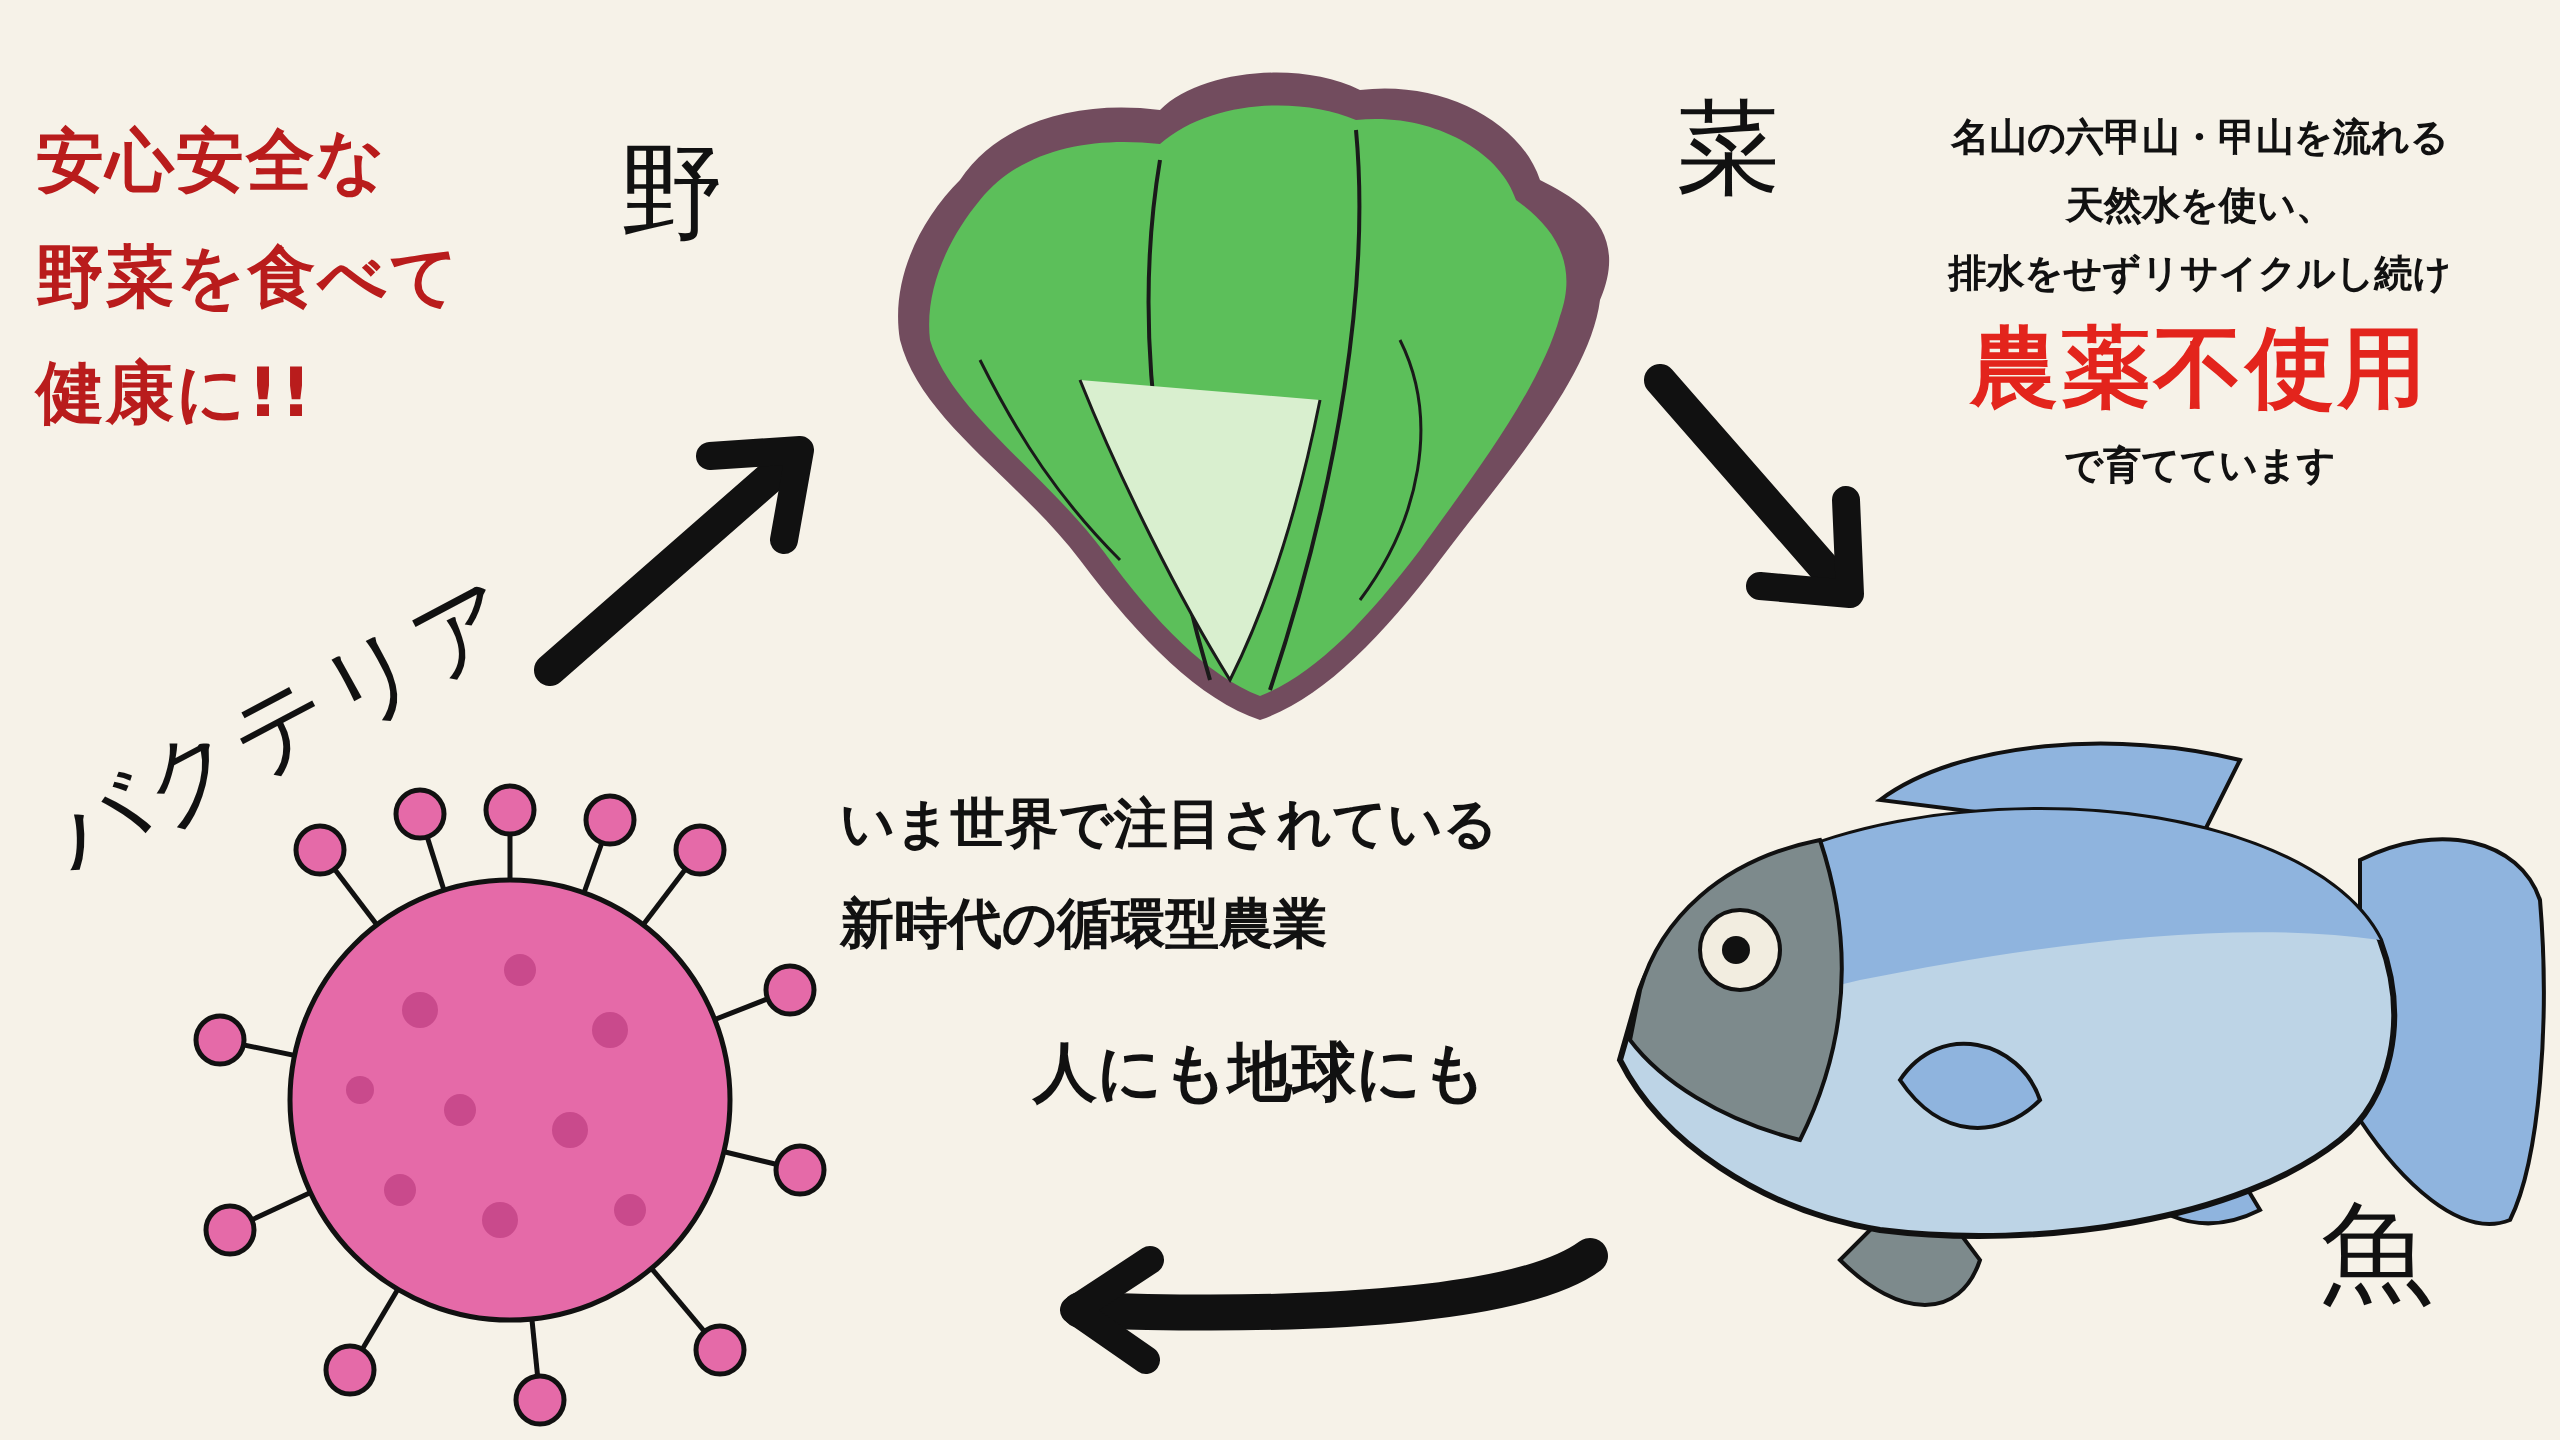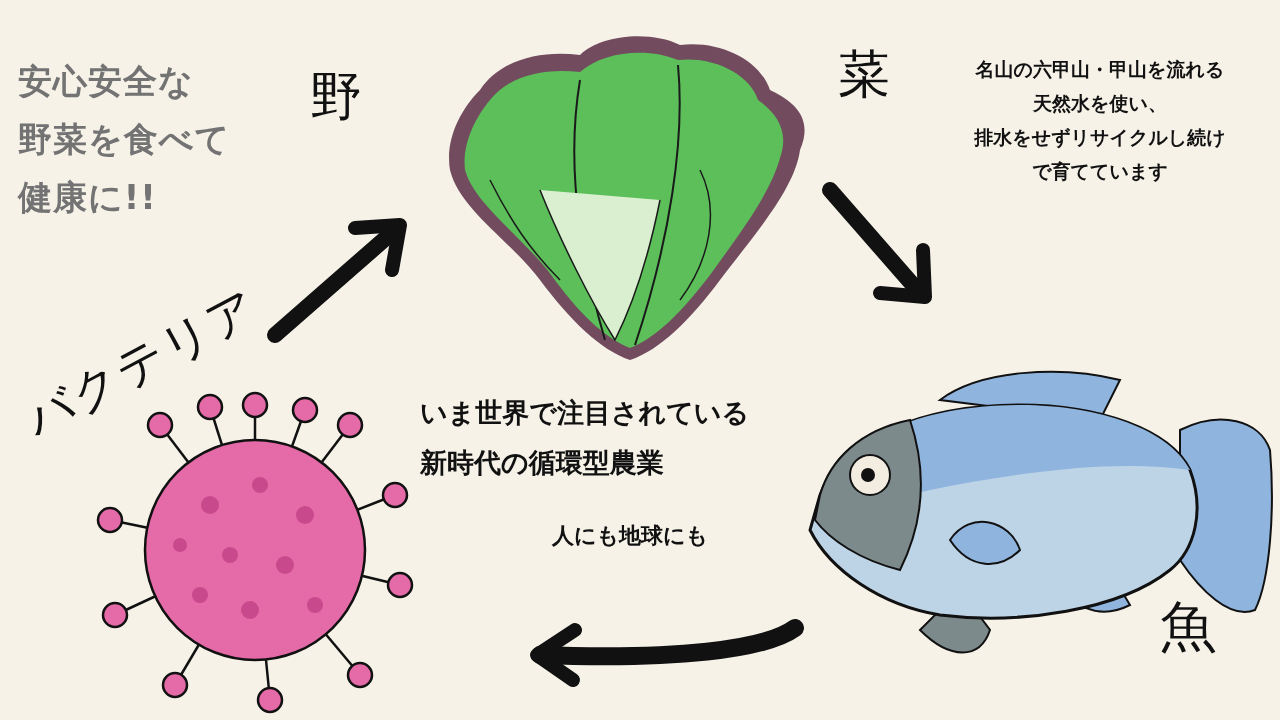--- a/index.html
+++ b/index.html
@@ -4,28 +4,28 @@
 <style>
   html, body { margin: 0; padding: 0; }
   body {
     width: 1280px; height: 720px; overflow: hidden;
     background: #f6f2e8;
     font-family: "DejaVu Sans", sans-serif;
     position: relative;
     color: #111;
   }
   .abs { position: absolute; }
-  .hand { font-weight: bold; color: #737373; }
+  .hand { font-weight: bold; color: #b91c1c; }
   .tagline { left: 18px; top: 52px; width: 270px; font-size: 34px; line-height: 58px; letter-spacing: 1px; }
   .kanji-big { font-size: 52px; font-weight: normal; }
   .info { left: 945px; top: 52px; width: 310px; text-align: center; font-size: 19px; line-height: 34px; font-weight: bold; }
   .no-pest { color: #e3241c; font-size: 44px; line-height: 62px; letter-spacing: 2px; }
   .info-tail { font-size: 19px; }
   .center-text { left: 420px; top: 388px; width: 420px; text-align: left; font-size: 27px; line-height: 50px; font-weight: bold; }
-  .center-text2 { left: 460px; top: 512px; width: 340px; text-align: center; font-size: 22px; line-height: 48px; font-weight: bold; }
+  .center-text2 { left: 460px; top: 512px; width: 340px; text-align: center; font-size: 32px; line-height: 48px; font-weight: bold; }
   .bacteria-label { left: 14px; top: 395px; font-size: 48px; transform: rotate(-28deg); transform-origin: left top; letter-spacing: 2px; }
   svg { position: absolute; }
 </style>
 </head>
 <body>
 
 <div class="abs hand tagline">
   <div>安心安全な</div>
   <div>野菜を食べて</div>
   <div>健康に!!</div>
@@ -54,20 +54,21 @@
 </svg>
 <svg style="left:515px; top:610px;" width="300" height="80" viewBox="0 0 300 80">
   <path d="M280,18 C250,40 160,50 25,45" stroke="#111" stroke-width="18" fill="none" stroke-linecap="round"></path>
   <path d="M60,20 L22,45 L58,70" stroke="#111" stroke-width="14" fill="none" stroke-linecap="round" stroke-linejoin="round"></path>
 </svg>
 
 <div class="abs info">
   <div>名山の六甲山・甲山を流れる</div>
   <div>天然水を使い、</div>
   <div>排水をせずリサイクルし続け</div>
+  <div class="no-pest">農薬不使用</div>
   <div class="info-tail">で育てています</div>
 </div>
 
 <div class="abs center-text">
   <div>いま世界で注目されている</div>
   <div>新時代の循環型農業</div>
 </div>
 <div class="abs center-text2">
   <div>人にも地球にも</div>
 </div>

